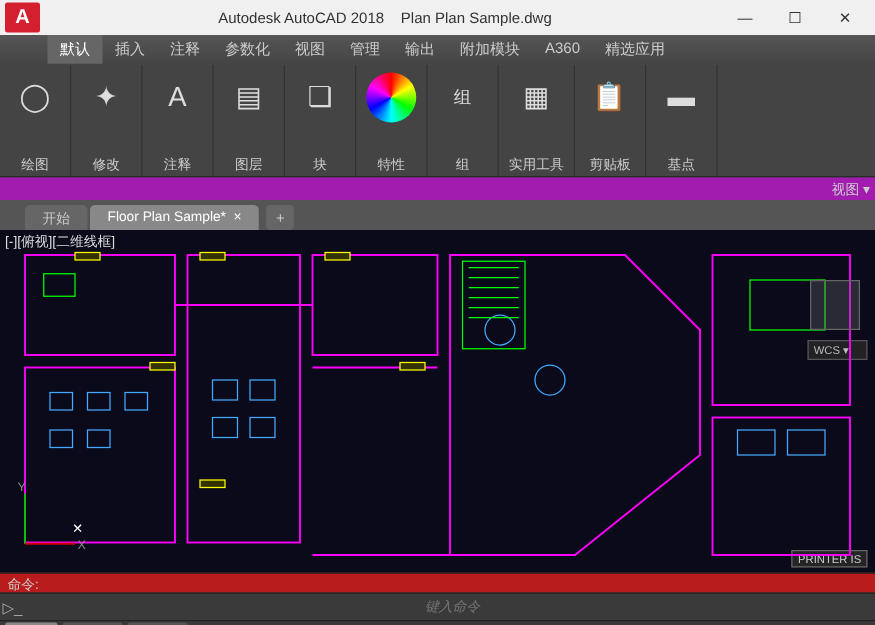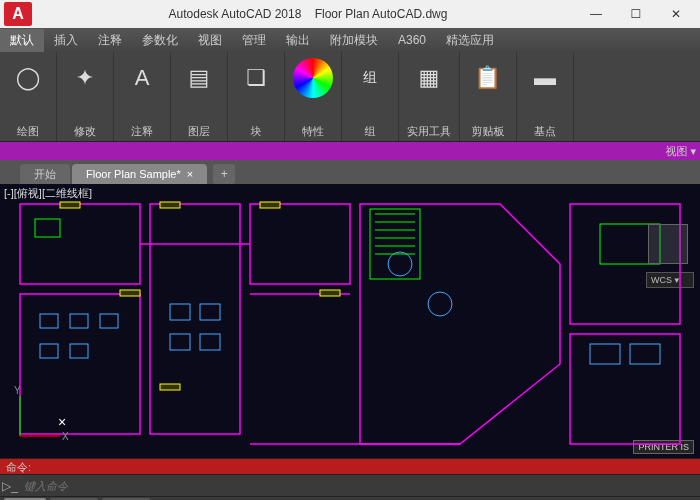--- a/index.html
+++ b/index.html
@@ -2,21 +2,21 @@
 <html><head>
 <meta charset="utf-8">
 <style>
 * { box-sizing: border-box; margin: 0; padding: 0; font-family: "Microsoft YaHei", sans-serif; }
 body { width: 700px; height: 500px; background: #555; overflow: hidden; position: relative; }
 .titlebar { height: 28px; background: #f0f0f0; display: flex; align-items: center; padding: 0 4px; font-size: 12px; color: #333; }
 .app-logo { width: 28px; height: 24px; background: #d4202e; color: #fff; font-weight: bold; font-size: 16px; display: flex; align-items: center; justify-content: center; border-radius: 2px; margin-right: 8px; }
 .title-text { flex: 1; text-align: center; font-size: 12px; }
 .win-controls { display: flex; gap: 0; }
 .win-btn { width: 40px; height: 28px; display: flex; align-items: center; justify-content: center; font-size: 12px; cursor: pointer; }
-.menubar { height: 24px; background: linear-gradient(#555,#444); display: flex; align-items: center; font-size: 12px; color: #ccc; }
+.menubar { height: 24px; background: linear-gradient(#555,#444); display: flex; align-items: flex-start; padding-left: 38px; font-size: 12px; color: #ccc; }
 .menu-item { padding: 3px 10px; cursor: pointer; }
 .menu-item.active { background: #666; color: #fff; }
 .ribbon { height: 90px; background: #444; display: flex; border-bottom: 1px solid #222; }
 .ribbon-group { display: flex; flex-direction: column; align-items: center; justify-content: space-between; padding: 6px 8px 2px; border-right: 1px solid #333; }
 .ribbon-icon { width: 40px; height: 40px; display: flex; align-items: center; justify-content: center; font-size: 22px; color: #ddd; }
 .ribbon-label { font-size: 11px; color: #ccc; text-align: center; margin-top: 20px; }
 .ribbon-footer { height: 18px; background: #a21caf; display:flex; justify-content:flex-end; align-items:center; padding-right:4px; font-size:11px; color:#ccc;}
 .doctabs { height: 24px; background: #555; display: flex; align-items: flex-end; padding-left: 20px; gap: 2px; }
 .doctab { height: 20px; padding: 2px 14px; background: #666; color: #ccc; font-size: 11px; border-radius: 4px 4px 0 0; display:flex; align-items:center; gap:6px; cursor:pointer; }
 .doctab.active { background: #888; color: #fff; }
@@ -25,35 +25,35 @@
 .viewport-label { position: absolute; top: 2px; left: 4px; font-size: 11px; color: #ddd; z-index: 5; }
 .canvas { position: absolute; inset: 0; }
 .axis { position: absolute; bottom: 10px; left: 10px; z-index: 5; font-size: 10px; color: #888;}
 .nav-cube { position: absolute; top: 40px; right: 12px; width: 40px; height: 40px; background: rgba(120,120,120,0.3); border: 1px solid #666; z-index:5;}
 .wcs { position:absolute; top: 88px; right: 6px; width:48px; height:16px; background:rgba(40,40,40,0.8); color:#bbb; font-size:9px; display:flex; align-items:center; padding-left:4px; border:1px solid #555;}
 .printer-label { position:absolute; bottom:4px; right:6px; background:rgba(40,40,40,0.9); color:#ccc; font-size:9px; padding:1px 4px; border:1px solid #666;}
 .cmd-area { background: #b91c1c; }
 .cmd-log { height: 16px; font-size: 11px; color: #ccc; padding: 1px 6px; border-top:1px solid #222;}
 .cmd-input-row { height: 22px; display: flex; align-items: center; background: #3a3a3a; border-top:1px solid #222; }
 .cmd-prefix { width:20px; text-align:center; color:#aaa; font-size:12px;}
-.cmd-input { flex:1; background:transparent; border:none; color:#999; font-size:11px; padding-left:4px; font-style:italic;}
+.cmd-input { flex:1; background:transparent; border:none; color:#999; font-size:11px; padding-left:4px; font-style:italic;text-align:center;}
 .statusbar { height: 22px; background: #3a3a3a; display:flex; align-items:center; font-size:11px; color:#ccc; border-top:1px solid #222;}
 .sb-tab { padding: 2px 10px; background:#555; margin-left:4px; border-radius:2px 2px 0 0; cursor:pointer;}
 .sb-tab.active { background:#888; color:#fff;}
 .sb-icons { margin-left:auto; display:flex; gap:2px; padding-right:6px;}
 .sb-icon { width:18px; height:18px; display:flex; align-items:center; justify-content:center; font-size:10px; color:#aaa; cursor:pointer;}
 .cross { position:absolute; left:58px; top:230px; z-index:5; font-size:14px; color:#fff;}
 </style>
 </head>
 <body>
 
 <div class="titlebar">
   <div class="app-logo">A</div>
   <div class="title-text">
-    <span>Autodesk AutoCAD 2018</span> &nbsp;&nbsp; <span>Floor Plan AutoCAD.dwg</span>
+    <span>Autodesk AutoCAD 2018</span> &nbsp;&nbsp; <span>Plan Plan Sample.dwg</span>
   </div>
   <div class="win-controls">
     <div class="win-btn">—</div>
     <div class="win-btn">☐</div>
     <div class="win-btn">✕</div>
   </div>
 </div>
 
 <div class="menubar">
   <div class="menu-item active">默认</div>

